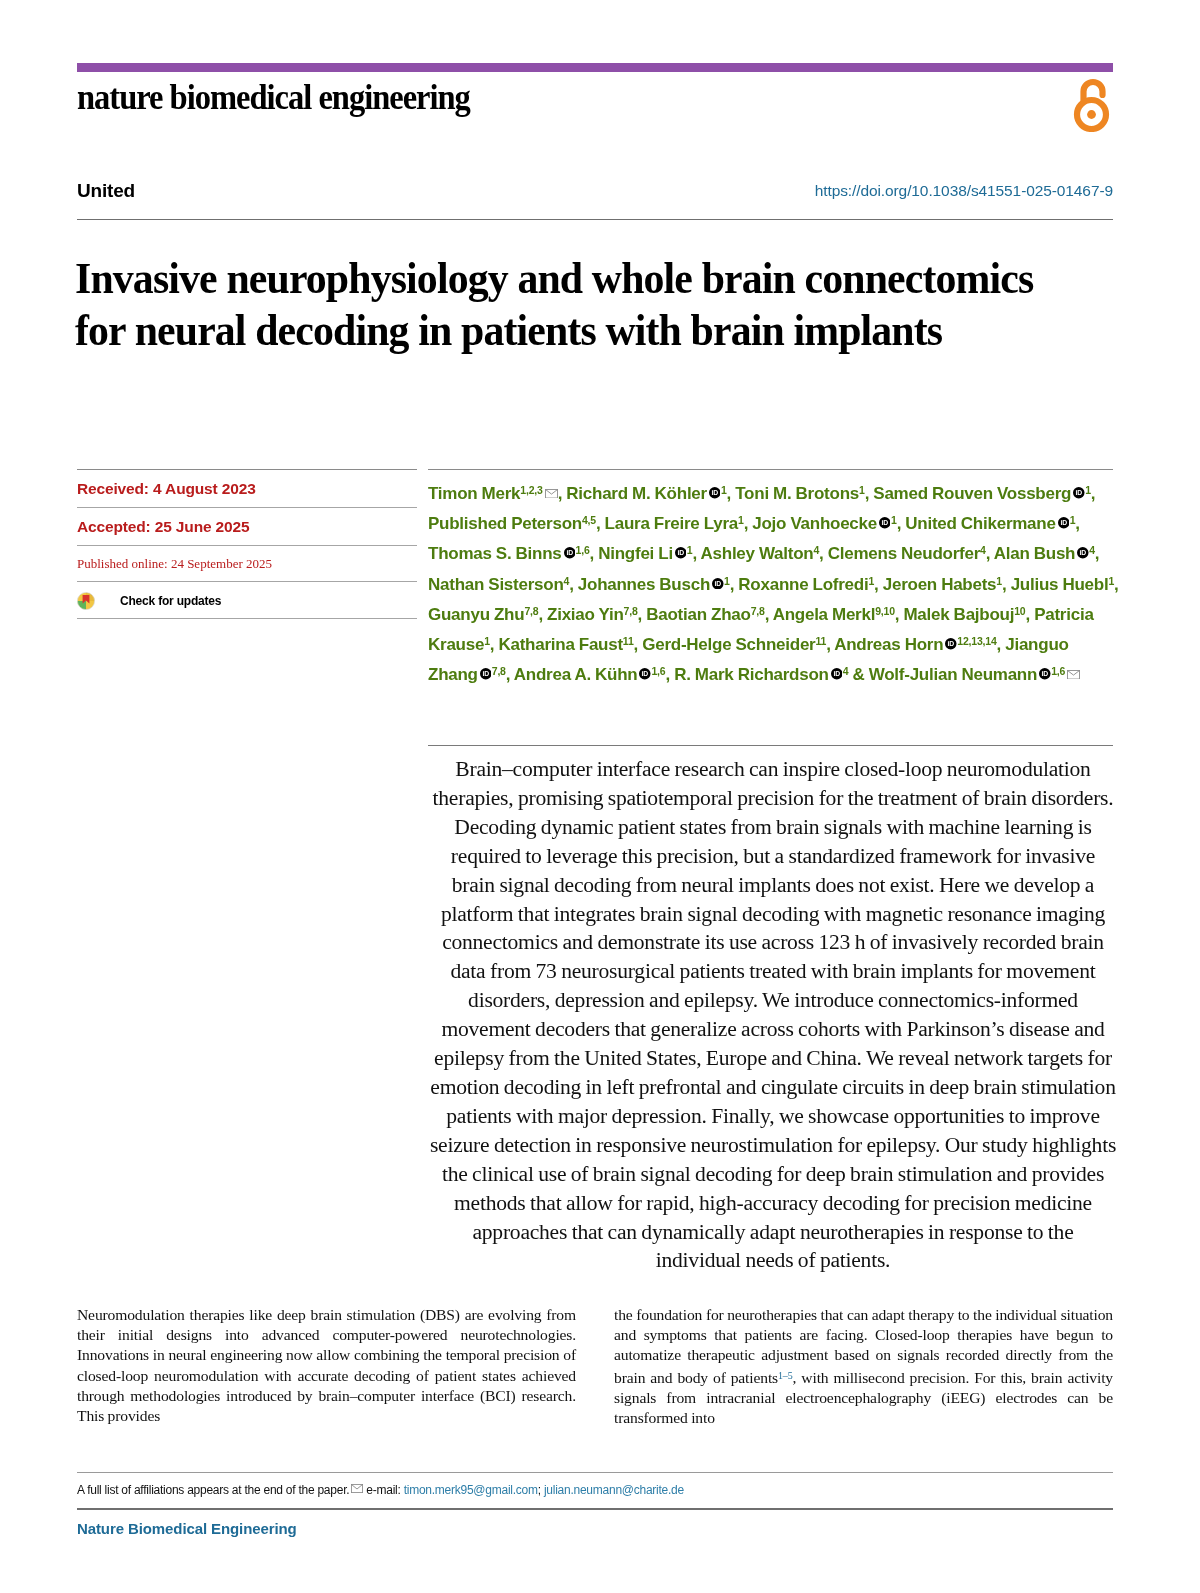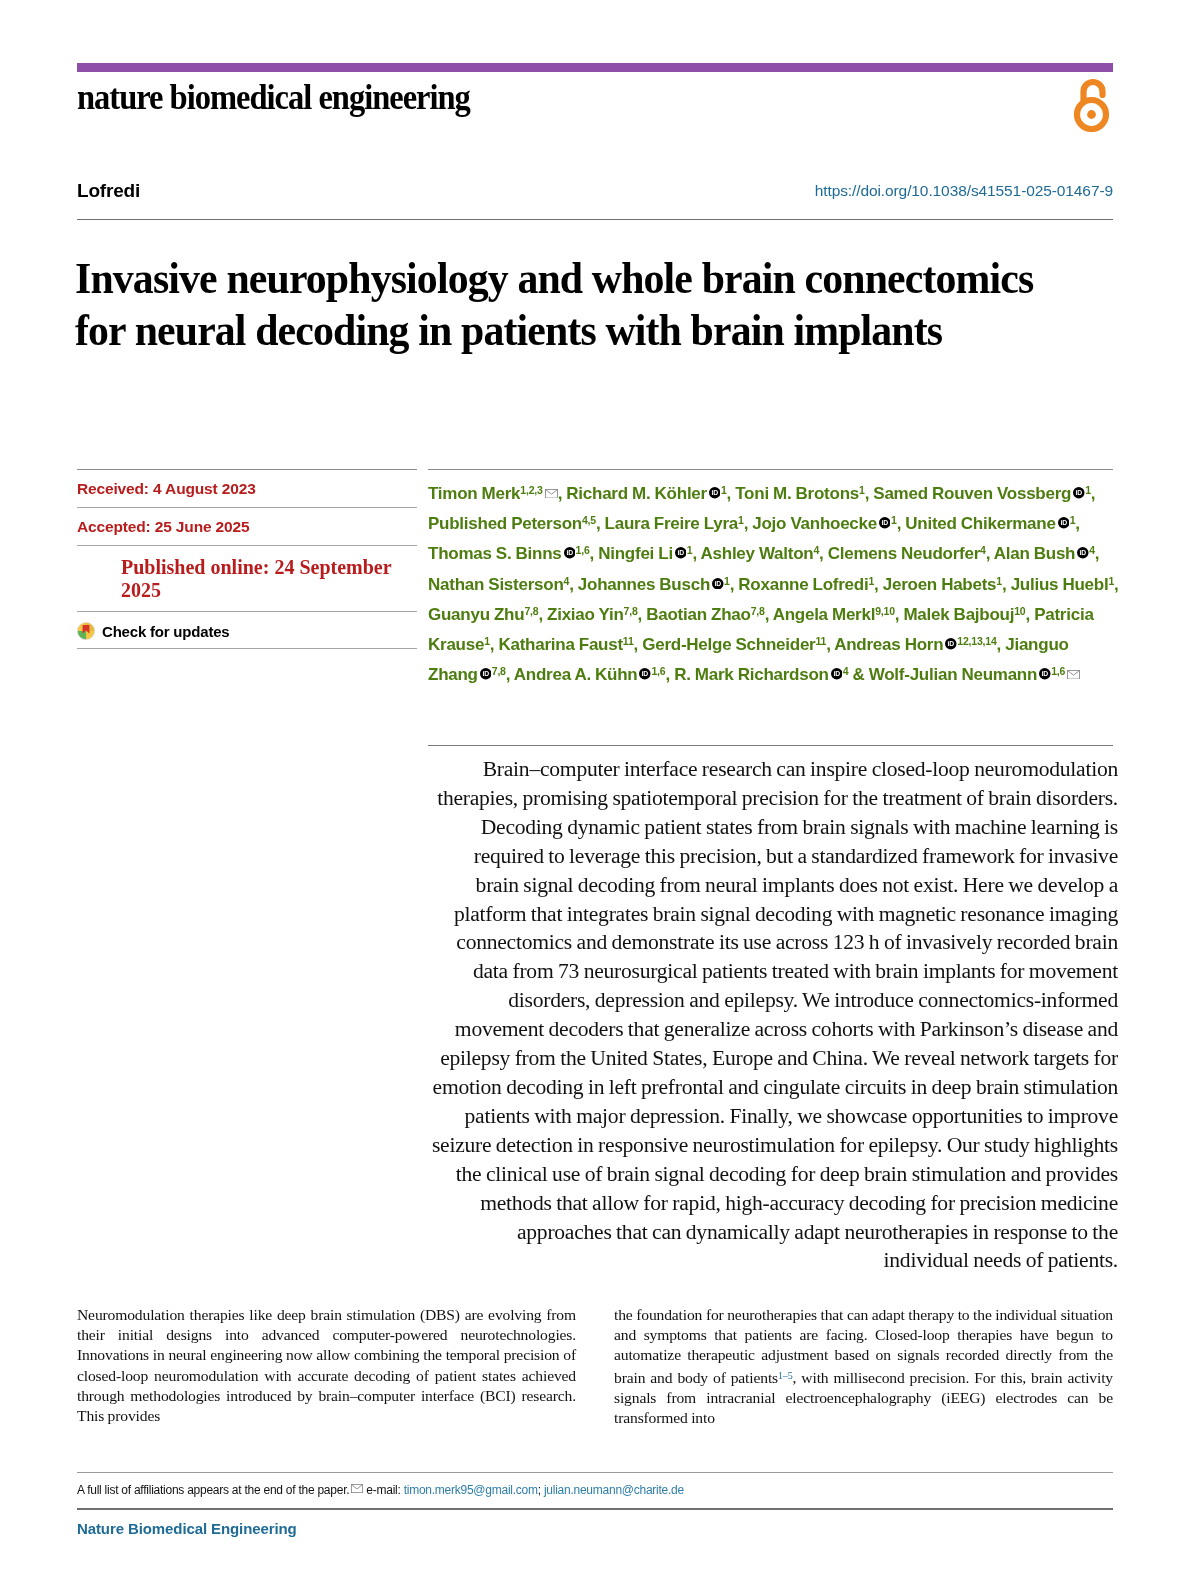--- a/index.html
+++ b/index.html
@@ -130,35 +130,35 @@
   .meta-rule.thin { background: #a6a6a6; }
   .meta-item {
     font-size: 15.5px;
     font-weight: 700;
     letter-spacing: -0.15px;
     padding: 10px 0 9px 0;
     color: #b91c1c;
   }
   .meta-item.serif {
     font-family: "Liberation Serif", serif;
-    font-weight: 700;
-    font-size: 20px;
+    font-weight: 400;
+    font-size: 13px;
     letter-spacing: 0;
-    margin-left: 44px;
   }
   .crossmark {
     display: flex;
     align-items: center;
     gap: 7px;
     padding: 10px 0 8px 0;
   }
   .crossmark-label {
-    font-size: 15px;
+    font-size: 12px;
     font-weight: 700;
     letter-spacing: -0.2px;
+    margin-left: 18px;
   }
   .cm-badge {
     width: 18px;
     height: 18px;
     flex: 0 0 18px;
   }
 
   
   .rule-authors {
     position: absolute;
@@ -213,21 +213,21 @@
   .abstract {
     position: absolute;
     left: 428px;
     top: 755px;
     width: 690px;
     font-family: "Liberation Serif", serif;
     font-size: 21.6px;
     line-height: 28.9px;
     letter-spacing: -0.25px;
     color: #111;
-    text-align: right;
+    text-align: center;
     word-spacing: -0.6px;
   }
 
   
   .body-cols {
     position: absolute;
     left: 77px;
     top: 1305px;
     width: 1036px;
     display: flex;
@@ -308,21 +308,21 @@
     <div class="oa-icon">
       <svg viewBox="0 0 46 56" width="46" height="56" xmlns="http://www.w3.org/2000/svg">
         <path d="M14.5 25 V15.5 a9.5 9.5 0 0 1 19 0 V19" fill="none" stroke="#EE8622" stroke-width="6.2" stroke-linecap="round"></path>
         <circle cx="22.5" cy="38.5" r="14.5" fill="none" stroke="#EE8622" stroke-width="6.2"></circle>
         <circle cx="22.5" cy="38.5" r="4.4" fill="#EE8622"></circle>
       </svg>
     </div>
   </div>
 
   <div class="typerow">
-    <div class="article-kicker">Lofredi</div>
+    <div class="article-kicker">United</div>
     <a class="doi-link" href="#">https://doi.org/10.1038/s41551-025-01467-9</a>
   </div>
 
   <div class="rule-title"></div>
 
   <h1 class="article-title">Invasive neurophysiology and whole brain connectomics for neural decoding in patients with brain implants</h1>
 
   <div class="meta">
     <div class="meta-rule"></div>
     <div class="meta-item">Received: 4 August 2023</div>

